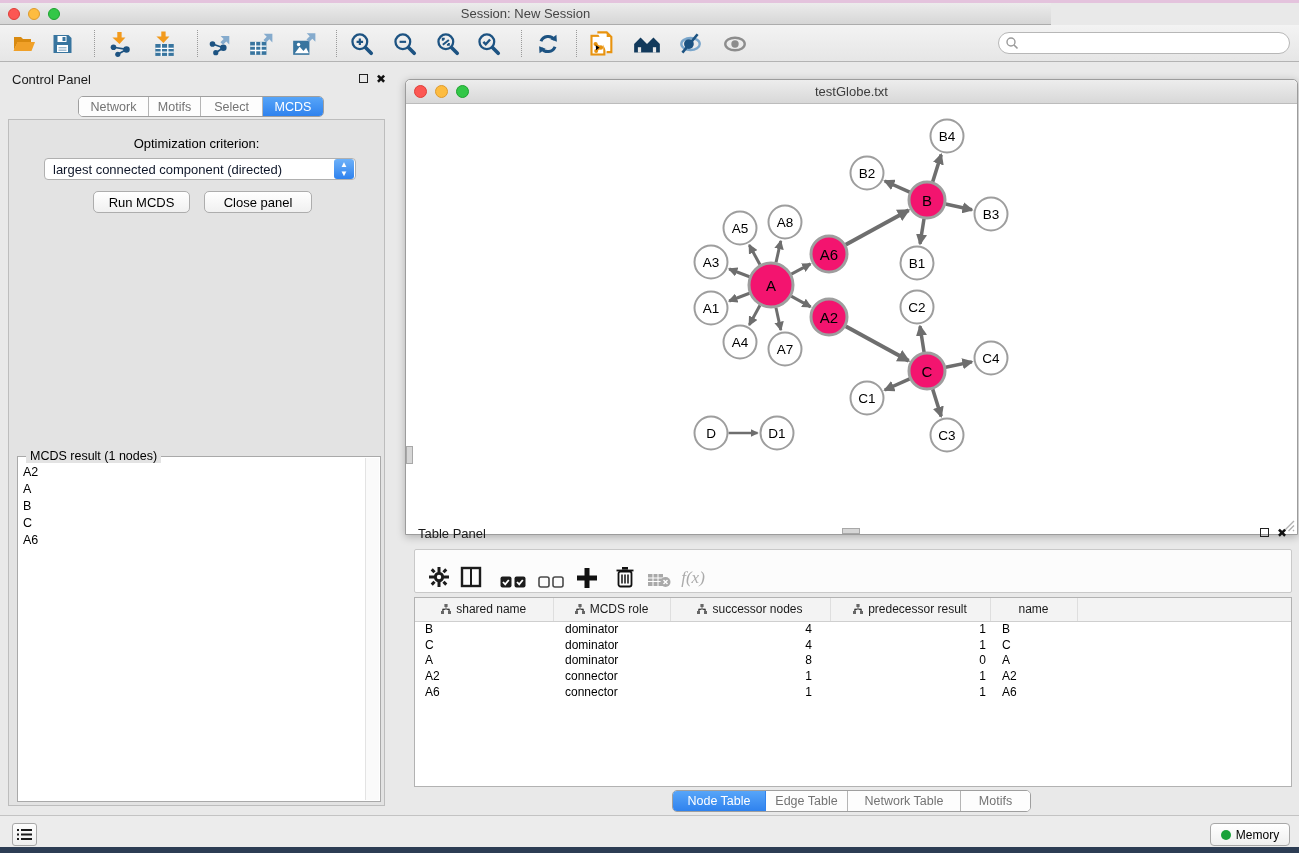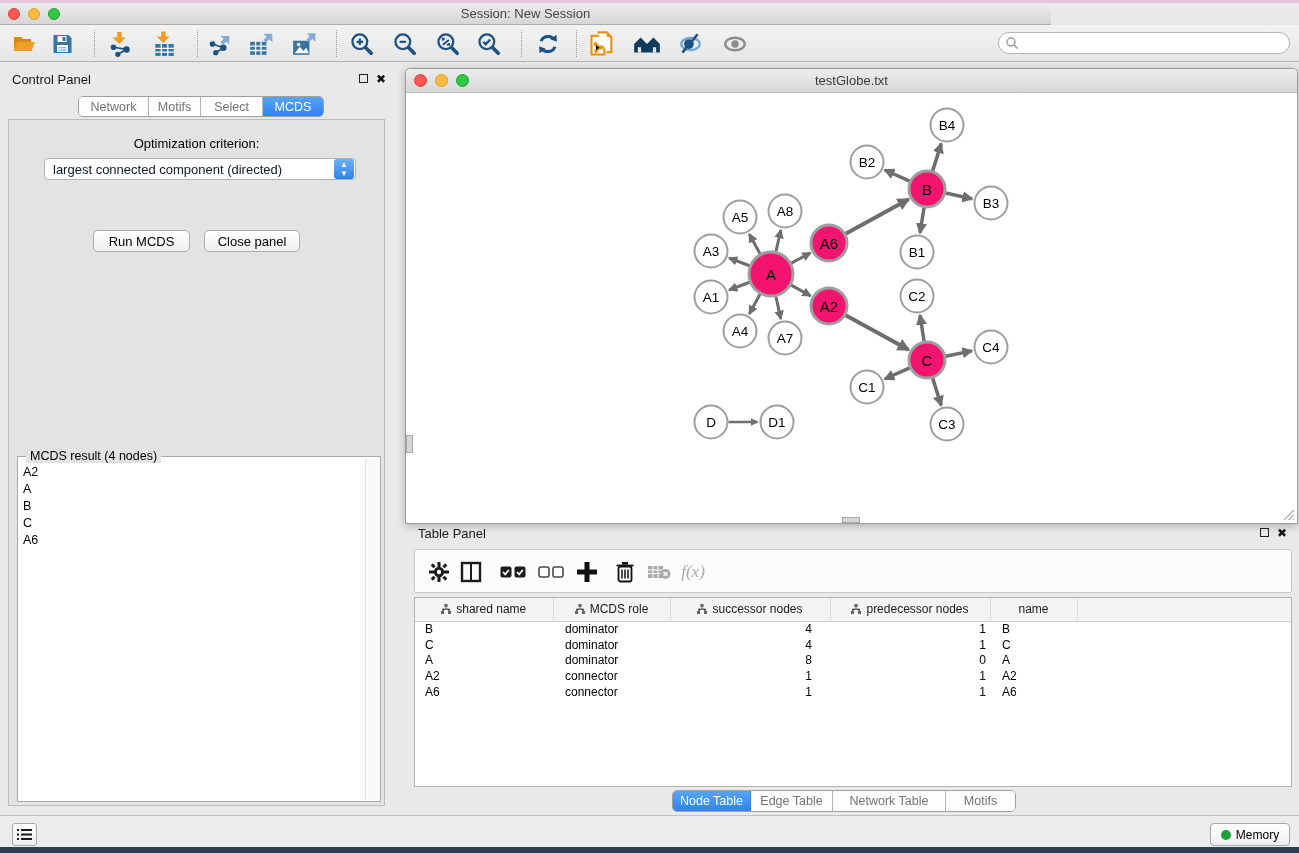--- a/index.html
+++ b/index.html
@@ -41,42 +41,42 @@
   .cp-inner { left:8px; top:119px; width:377px; height:687px; background:#e3e3e3; border:1px solid #bdbdbd; }
   .opt-label { position:absolute; left:0; top:16px; width:100%; text-align:center; font-size:13px; color:#000; }
   .dropdown { position:absolute; left:35px; top:38px; width:312px; height:22px; background:#fff;
     border:1px solid #b0b0b0; border-radius:4px; display:flex; align-items:center; }
   .dropdown .dd-text { flex:1; font-size:13px; padding-left:8px; color:#0f172a; white-space:nowrap; overflow:hidden; }
   .dd-stepper { width:20px; height:20px; margin-right:1px; border-radius:3px;
     background:linear-gradient(#6db1f9,#2f82ee); color:#fff; font-size:8px; line-height:9px;
     display:flex; flex-direction:column; align-items:center; justify-content:center; }
   .btn { position:absolute; height:22px; background:linear-gradient(#ffffff,#f0f0f0);
     border:1px solid #adadad; border-radius:5px; font-size:13px; color:#000;
-    display:flex; align-items:center; justify-content:center;margin-top:39px; }
+    display:flex; align-items:center; justify-content:center; }
   .fieldset { position:absolute; left:8px; top:336px; width:364px; height:346px; background:#fff; border:1px solid #a9a9a9; }
   .fieldset-legend { position:absolute; left:8px; top:-8px; background:#e3e3e3; padding:0 4px; font-size:12.5px; color:#000; }
   .result-list { position:absolute; left:1px; top:6px; bottom:1px; right:15px; font-size:12.5px; color:#000; }
   .result-list div { padding:1.5px 0 1.5px 4px; }
   .scroll-track { position:absolute; right:1px; top:1px; bottom:1px; width:14px; background:#fafafa; border-left:1px solid #e3e3e3; }
 
   
-  .net-window { left:405px; top:68px; width:893px; height:456px; background:#fff;
+  .net-window { left:405px; top:79px; width:893px; height:456px; background:#fff;
     border:1px solid #9c9c9c; border-radius:5px 5px 0 0; box-shadow:0 2px 8px rgba(0,0,0,0.25); }
   .net-titlebar { position:absolute; left:0; top:0; right:0; height:24px;
     background:linear-gradient(#ededed,#d8d8d8); border-bottom:1px solid #bcbcbc;
     border-radius:5px 5px 0 0; display:flex; align-items:center; }
   .net-title { position:absolute; left:0; right:0; text-align:center; font-size:13px; color:#3c3c3c; }
   .net-canvas { position:absolute; left:0; top:24px; right:0; bottom:0; background:#fff; }
   .grip { position:absolute; right:2px; bottom:2px; width:14px; height:14px; }
   .mini-handle { position:absolute; background:#d6d6d6; border:1px solid #a8a8a8; }
 
   
   .tp-toolbar { left:414px; top:549px; width:878px; height:44px; background:#fcfcfc;
     border:1px solid #c9c9c9; border-radius:2px; }
-  .tp-btn { position:absolute; top:6px; width:32px; height:32px; display:flex; align-items:center; justify-content:center; }
+  .tp-btn { position:absolute; top:6px; width:32px; height:32px; display:flex; align-items:flex-end; justify-content:center; }
   .fx { font-family:"Liberation Serif","DejaVu Serif",serif; font-style:italic; font-size:17px; color:#ababab; }
   .table-wrap { left:414px; top:597px; width:878px; height:190px; background:#fff; border:1px solid #b2b2b2; }
   table.nodetable { border-collapse:collapse; width:876px; table-layout:fixed; font-size:12px; color:#000; }
   table.nodetable th { height:23px; background:#f3f3f3; border-bottom:1px solid #cfcfcf; border-right:1px solid #dedede;
     font-weight:normal; font-size:12px; color:#1a1a1a; }
   table.nodetable th:last-child { border-right:none; }
   table.nodetable td { height:15.7px; padding:0 4px; white-space:nowrap; }
   td.num { text-align:right; }
   .hdr-cell { display:flex; align-items:center; justify-content:center; gap:5px; }
   .bottom-tabs { left:672px; top:790px; height:22px; }
@@ -260,24 +260,24 @@
   <div class="abs cp-inner">
     <div class="opt-label">Optimization criterion:</div>
     <div class="dropdown">
       <span class="dd-text">largest connected component (directed)</span>
       <span class="dd-stepper">
           <span>▲</span>
           <span>▼</span>
         </span>
     </div>
     <div class="btn" style="left:84px;top:71px;width:97px">Run MCDS</div>
-    <div class="btn" style="left:195px;top:71px;width:96px">Close panel</div>
+    <div class="btn" style="left:195px;top:71px;width:108px">Close panel</div>
 
     <div class="fieldset">
-      <span class="fieldset-legend">MCDS result (4 nodes)</span>
+      <span class="fieldset-legend">MCDS result (1 nodes)</span>
       <div class="result-list">
         <div>A2</div>
         <div>A</div>
         <div>B</div>
         <div>C</div>
         <div>A6</div>
       </div>
       <div class="scroll-track"></div>
     </div>
   </div>
@@ -528,21 +528,21 @@
               </span>
             </th>
           <th>
               <span class="hdr-cell">
             <svg width="10" height="10" viewBox="0 0 10 10">
                   <rect x="3.4" y="0" width="3.2" height="3" fill="#666"></rect>
                   <rect x="0" y="7" width="3" height="3" fill="#666"></rect>
                   <rect x="7" y="7" width="3" height="3" fill="#666"></rect>
                   <path stroke="#666" d="M5 3 v2 M5 5 H1.5 V7 M5 5 h3.5 V7"></path>
                 </svg>
-            <span>predecessor nodes</span>
+            <span>predecessor result</span>
               </span>
             </th>
           <th>
               <span class="hdr-cell">
                 <span>name</span>
               </span>
             </th>
           <th></th>
         </tr>
       </thead>
@@ -585,21 +585,21 @@
           <td class="num" style="padding-right:18px">1</td>
           <td class="num">1</td>
           <td style="padding-left:12px">A6</td>
             <td></td>
         </tr>
       </tbody>
     </table>
   </div>
 
   <div class="abs seg-group bottom-tabs">
-    <div class="seg active" style="width:78px">Node Table</div>
+    <div class="seg active" style="width:93px">Node Table</div>
     <div class="seg" style="width:82px">Edge Table</div>
     <div class="seg" style="width:113px">Network Table</div>
     <div class="seg" style="width:69px">Motifs</div>
   </div>
 
   <div class="abs statusbar">
     <div class="list-btn">
       <svg width="15" height="13" viewBox="0 0 15 13">
         <g fill="#1a1a1a">
             <rect x="0" y="1" width="2" height="2"></rect>

